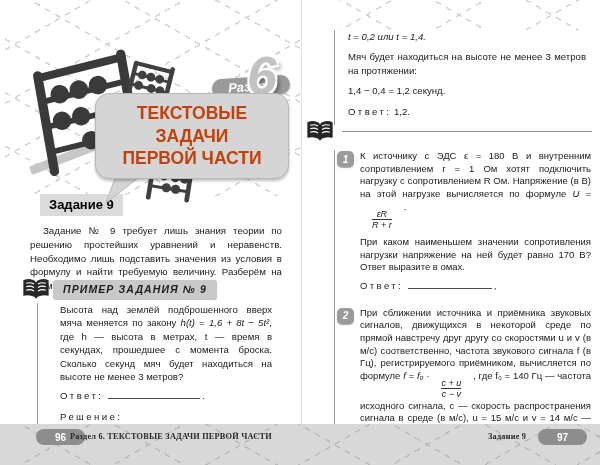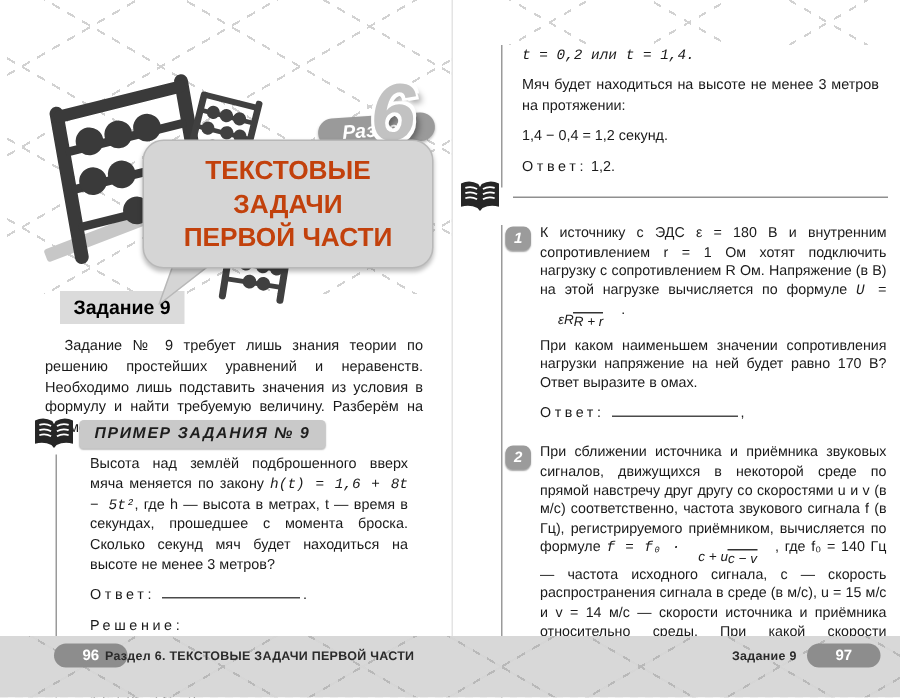--- a/index.html
+++ b/index.html
@@ -69,53 +69,53 @@
   .band-rule{flex:1;height:1px;background:#8f8f8f;margin-left:8px;}
 
   .example-block{
     left:37px;top:303px;width:235px;
     border-left:1px solid #9a9a9a;padding-left:22px;box-sizing:border-box;
     font-size:9.6px;line-height:1.4;
   }
   .mt6{margin-top:6px;} .mt8{margin-top:8px;} .mt4{margin-top:4px;}
   .spaced{letter-spacing:2.4px;}
   .blank{display:inline-block;width:92px;border-bottom:1px solid #4a4a4a;height:9px;margin:0 2px;}
-  .math-i{font-style:italic;font-family:Liberation Mono, monospace;}
+  .math-i{font-style:italic;}
 
   
   .cont-block{
     left:334px;top:30px;width:252px;border-left:1px solid #9a9a9a;
     padding-left:13px;box-sizing:border-box;font-size:9.6px;line-height:1.4;
   }
   .cont-block p{margin:0 0 7px;}
   .practice-header{left:306px;top:120px;width:286px;}
   .problems{left:334px;top:150px;width:258px;border-left:1px solid #9a9a9a;box-sizing:border-box;}
   .problem{position:relative;margin-bottom:14px;}
   .pnum{
     position:absolute;left:2px;top:1px;width:17px;height:16px;
     background:#9b9b9b;border-radius:5px;color:#fff;
     font-weight:bold;font-style:italic;font-size:10px;
     display:flex;align-items:center;justify-content:center;
     box-shadow:0 1px 1px rgba(0,0,0,.35);
   }
   .ptext{margin-left:25px;width:231px;font-size:9.5px;line-height:1.33;}
   .ptext .blank{width:84px;}
   .frac{
-    display:inline-flex;flex-direction:row;text-align:center;
+    display:inline-flex;flex-direction:column;text-align:center;
     vertical-align:-7px;font-style:italic;font-size:9px;line-height:1.15;margin:0 12px;
   }
   .frac .den{border-top:1px solid #333;}
   .answer-row{margin-top:5px;}
 
   
   .page-badge{
     position:absolute;top:429px;width:49px;height:16px;background:#8d8d8d;border-radius:8px;
     color:#fff;font-weight:bold;font-size:10px;display:flex;align-items:center;justify-content:center;
   }
-  .footer-text{position:absolute;top:432px;font-weight:bold;font-size:8.3px;color:#2a2a2a;letter-spacing:.2px;}
+  .footer-text{position:absolute;top:432px;font-weight:bold;font-size:8.3px;color:#2a2a2a;letter-spacing:.2px;font-family:Liberation Serif, serif;}
 
   .icon-book{display:inline-block;}
   svg{display:block;}
 </style>
 </head>
 <body>
 
 <div>
 
   <div class="abs pattern-hero" style="left:0;top:0;width:301px;height:196px;"></div>

